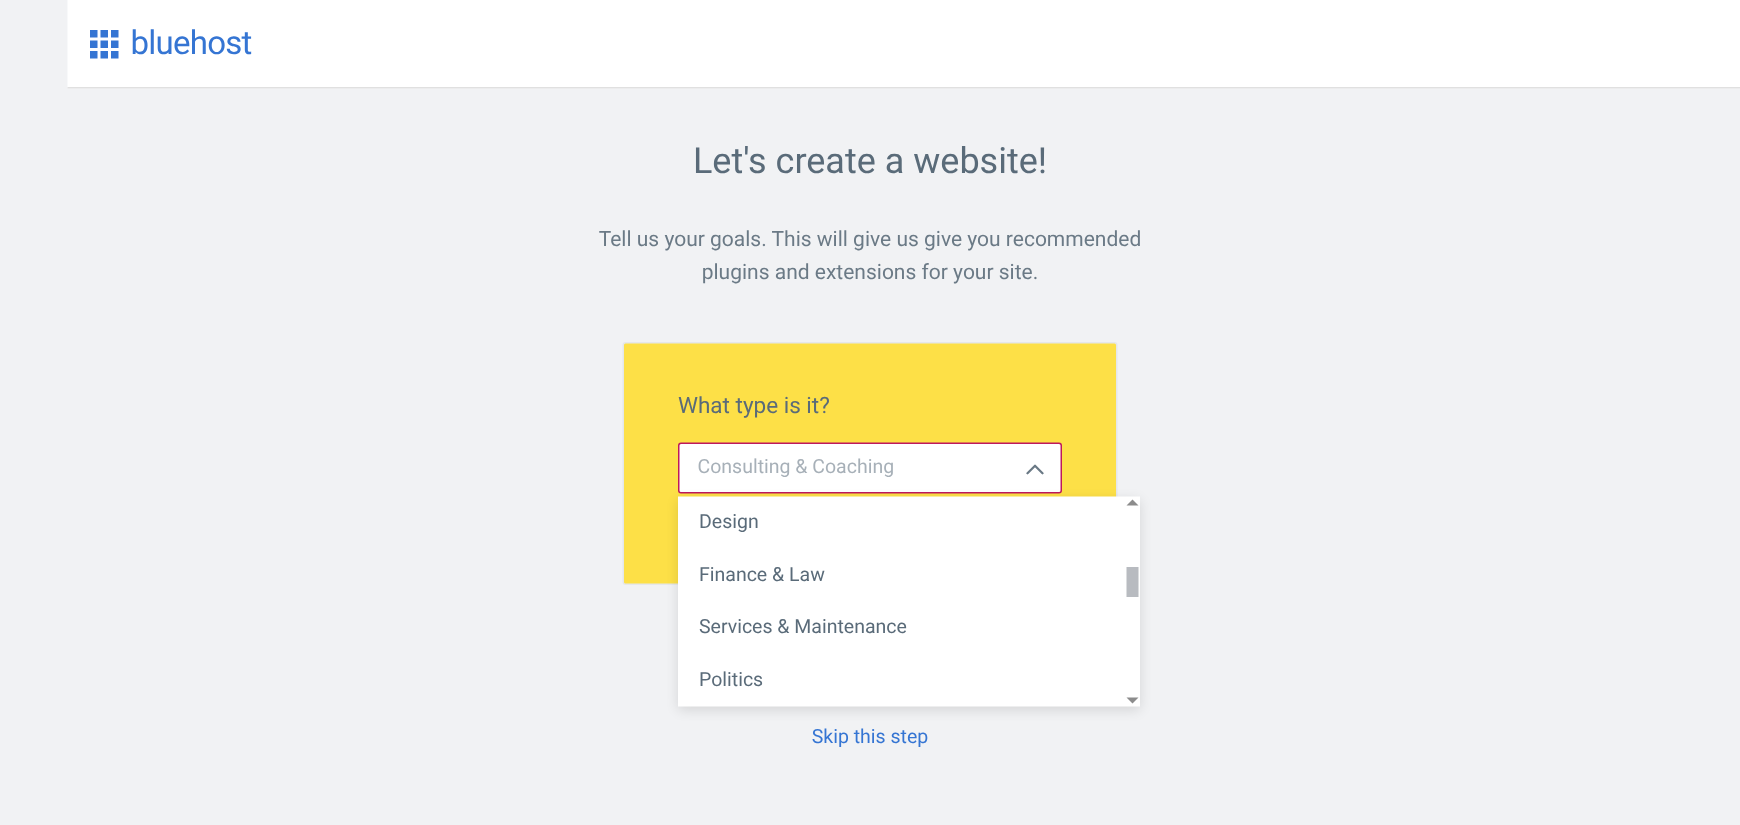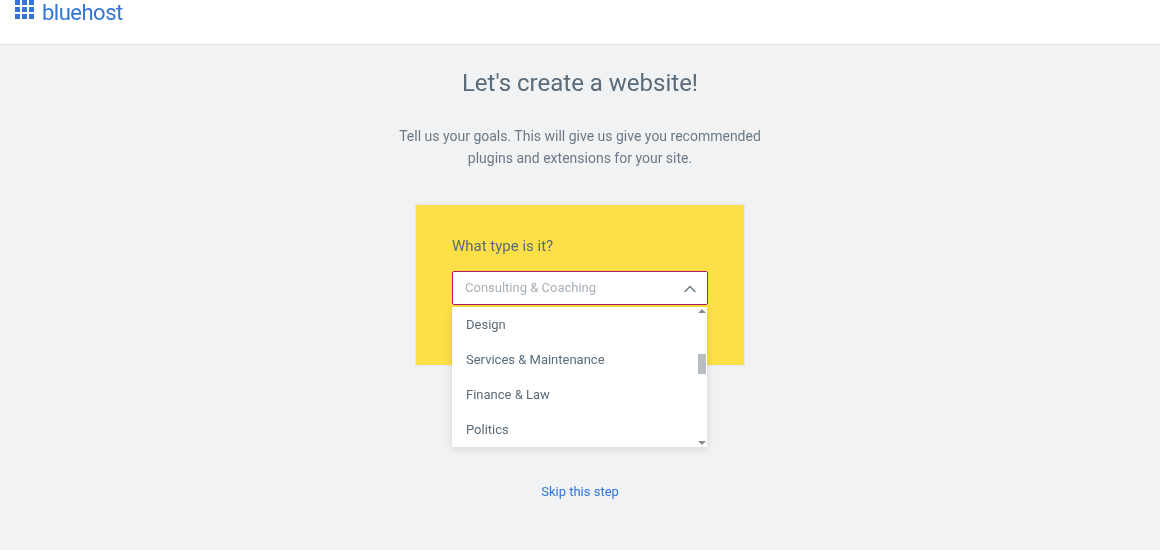--- a/index.html
+++ b/index.html
@@ -9,25 +9,26 @@
     }
     body {
       font-family: -apple-system, BlinkMacSystemFont, 'Segoe UI', Roboto, Helvetica, Arial, sans-serif;
       background: #f1f2f4;
       width: 1160px;
       height: 550px;
       overflow: hidden;
     }
     .header {
       background: #ffffff;
-      height: 45px;
+      height: 59px;
       display: flex;
-      align-items: flex-start;
+      align-items: center;
       padding-left: 15px;
       border-bottom: 1px solid #e0e0e0;
+      margin-left: 45px;
     }
     .logo-grid {
       display: inline-grid;
       grid-template-columns: repeat(3, 5px);
       grid-template-rows: repeat(3, 5px);
       gap: 2px;
       margin-right: 8px;
     }
     .logo-grid span {
       background: #3575d3;
@@ -35,21 +36,21 @@
       height: 5px;
     }
     .logo-text {
       color: #3575d3;
       font-size: 22px;
       font-weight: 400;
       letter-spacing: -0.5px;
     }
     .main {
       text-align: center;
-      padding-top: 24px;
+      padding-top: 34px;
     }
     .page-title {
       color: #5a6b79;
       font-size: 24px;
       font-weight: 400;
       margin-bottom: 28px;
     }
     .page-subtitle {
       color: #6b7a86;
       font-size: 14px;
@@ -97,21 +98,21 @@
       position: absolute;
       right: 12px;
       top: 50%;
       transform: translateY(-50%);
       pointer-events: none;
     }
     .dropdown {
       position: absolute;
       top: 36px;
       left: 0;
-      width: 255px;
+      width: 308px;
       background: #ffffff;
       box-shadow: 0 2px 8px rgba(0,0,0,0.12);
       z-index: 10;
     }
     .dropdown-item {
       padding: 10px 14px;
       font-size: 13px;
       color: #5a6b79;
       cursor: pointer;
     }
@@ -187,22 +188,22 @@
     <div class="select-wrap">
       <input type="text" class="select-input" placeholder="Consulting &amp; Coaching" style="">
       <span class="chevron">
         <svg width="12" height="8" viewBox="0 0 12 8">
           <path d="M1 6 L6 1 L11 6" stroke="#6b7a86" stroke-width="1.5" fill="none" stroke-linecap="round"></path>
         </svg>
       </span>
 
       <div class="dropdown">
         <div class="dropdown-item">Design</div>
+        <div class="dropdown-item">Finance &amp; Law</div>
         <div class="dropdown-item">Services &amp; Maintenance</div>
-        <div class="dropdown-item">Finance &amp; Law</div>
         <div class="dropdown-item">Politics</div>
 
         <div class="scrollbar-track">
           <span class="scroll-arrow up"></span>
           <span class="scroll-thumb"></span>
           <span class="scroll-arrow down"></span>
         </div>
       </div>
     </div>
   </div>

